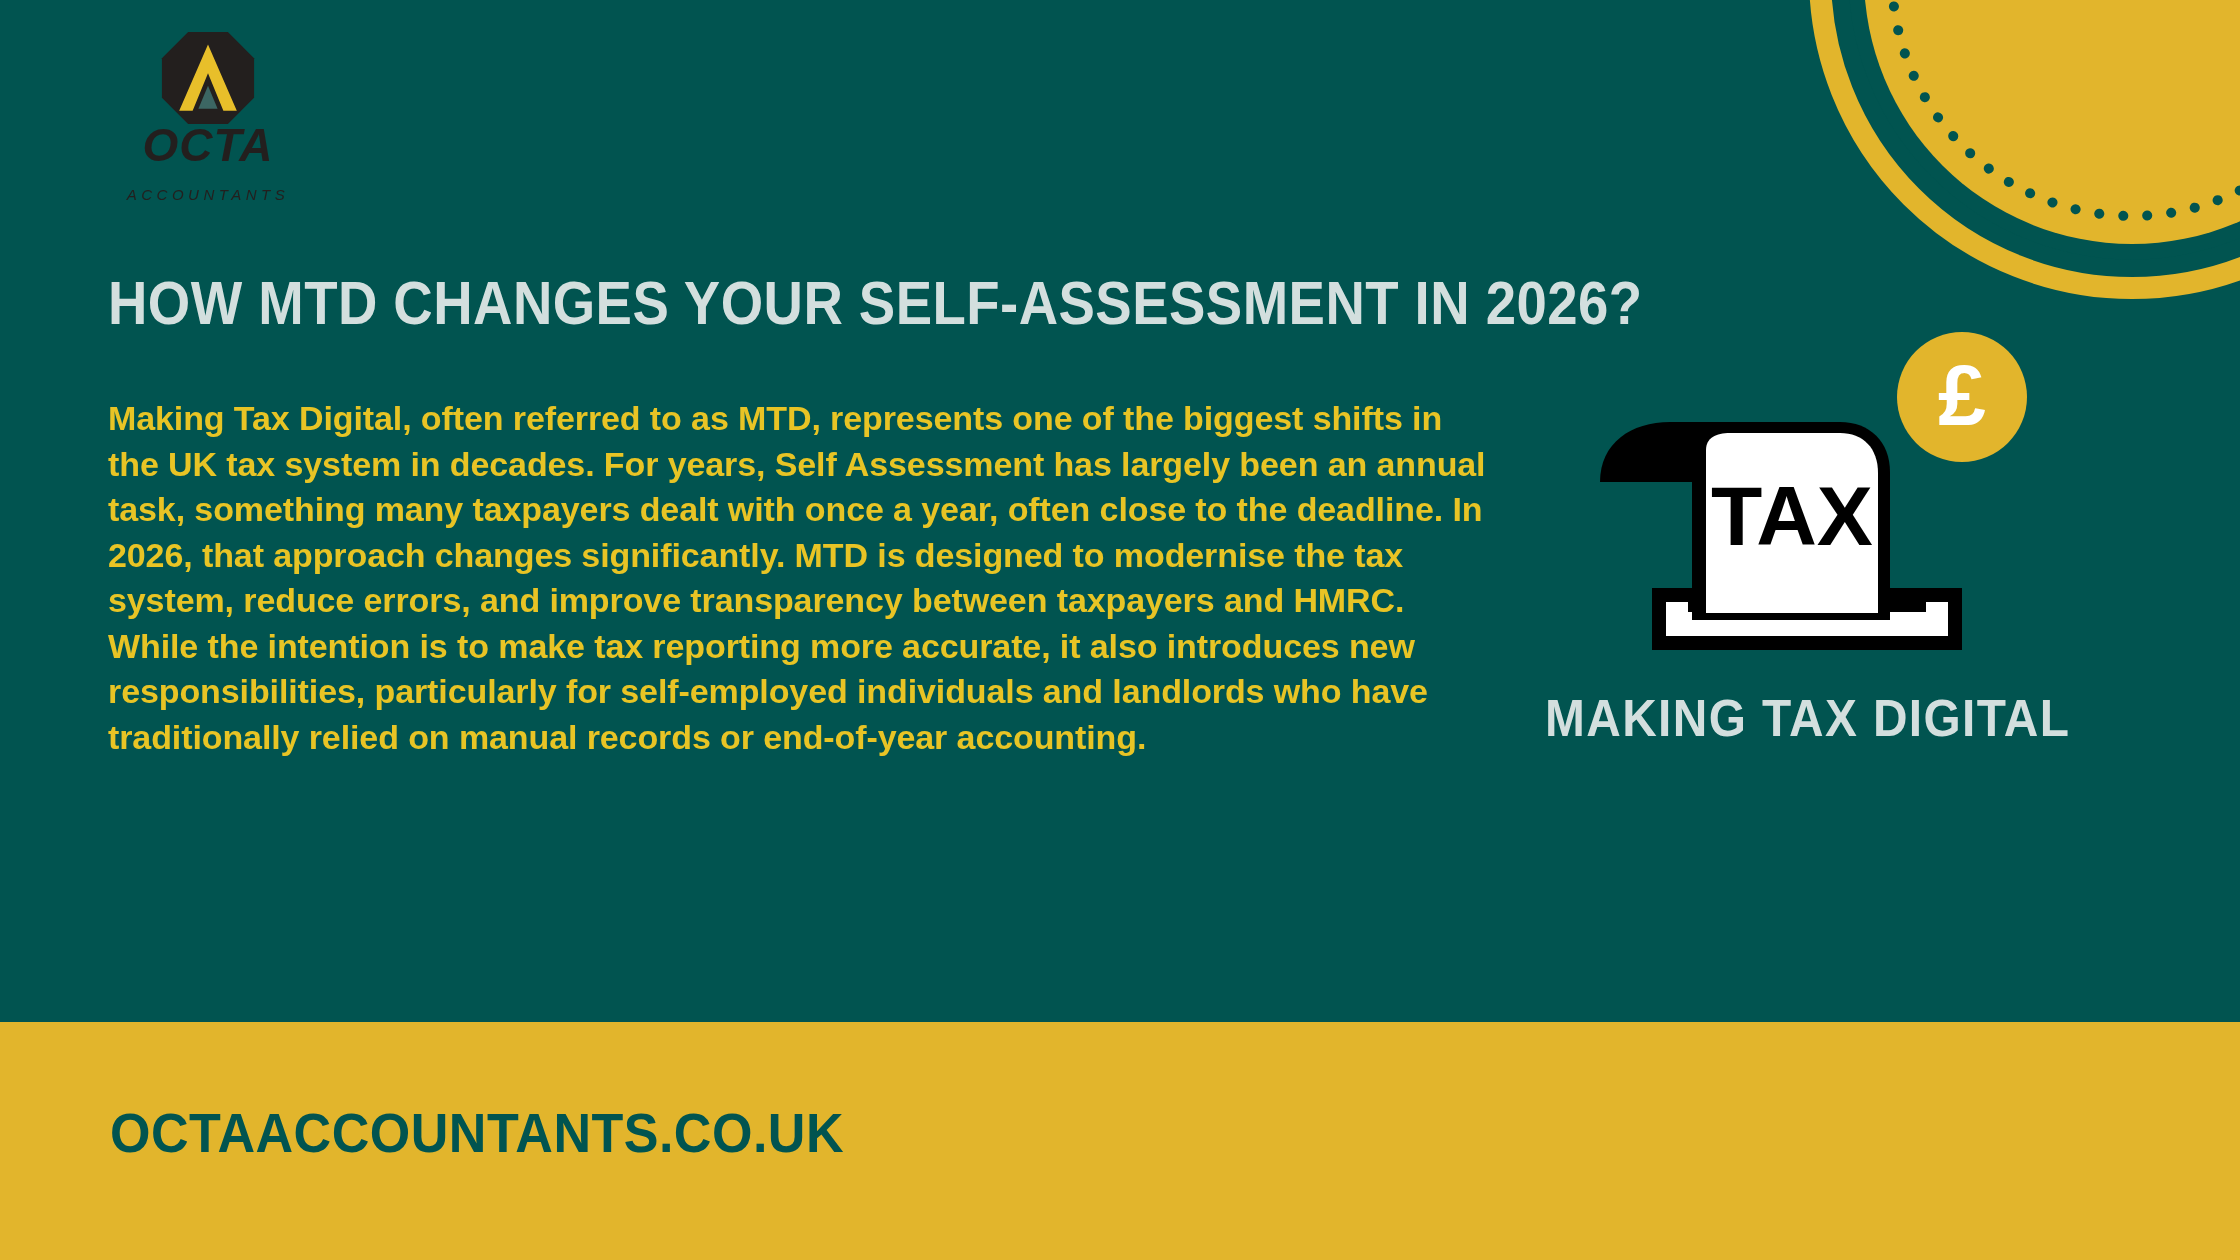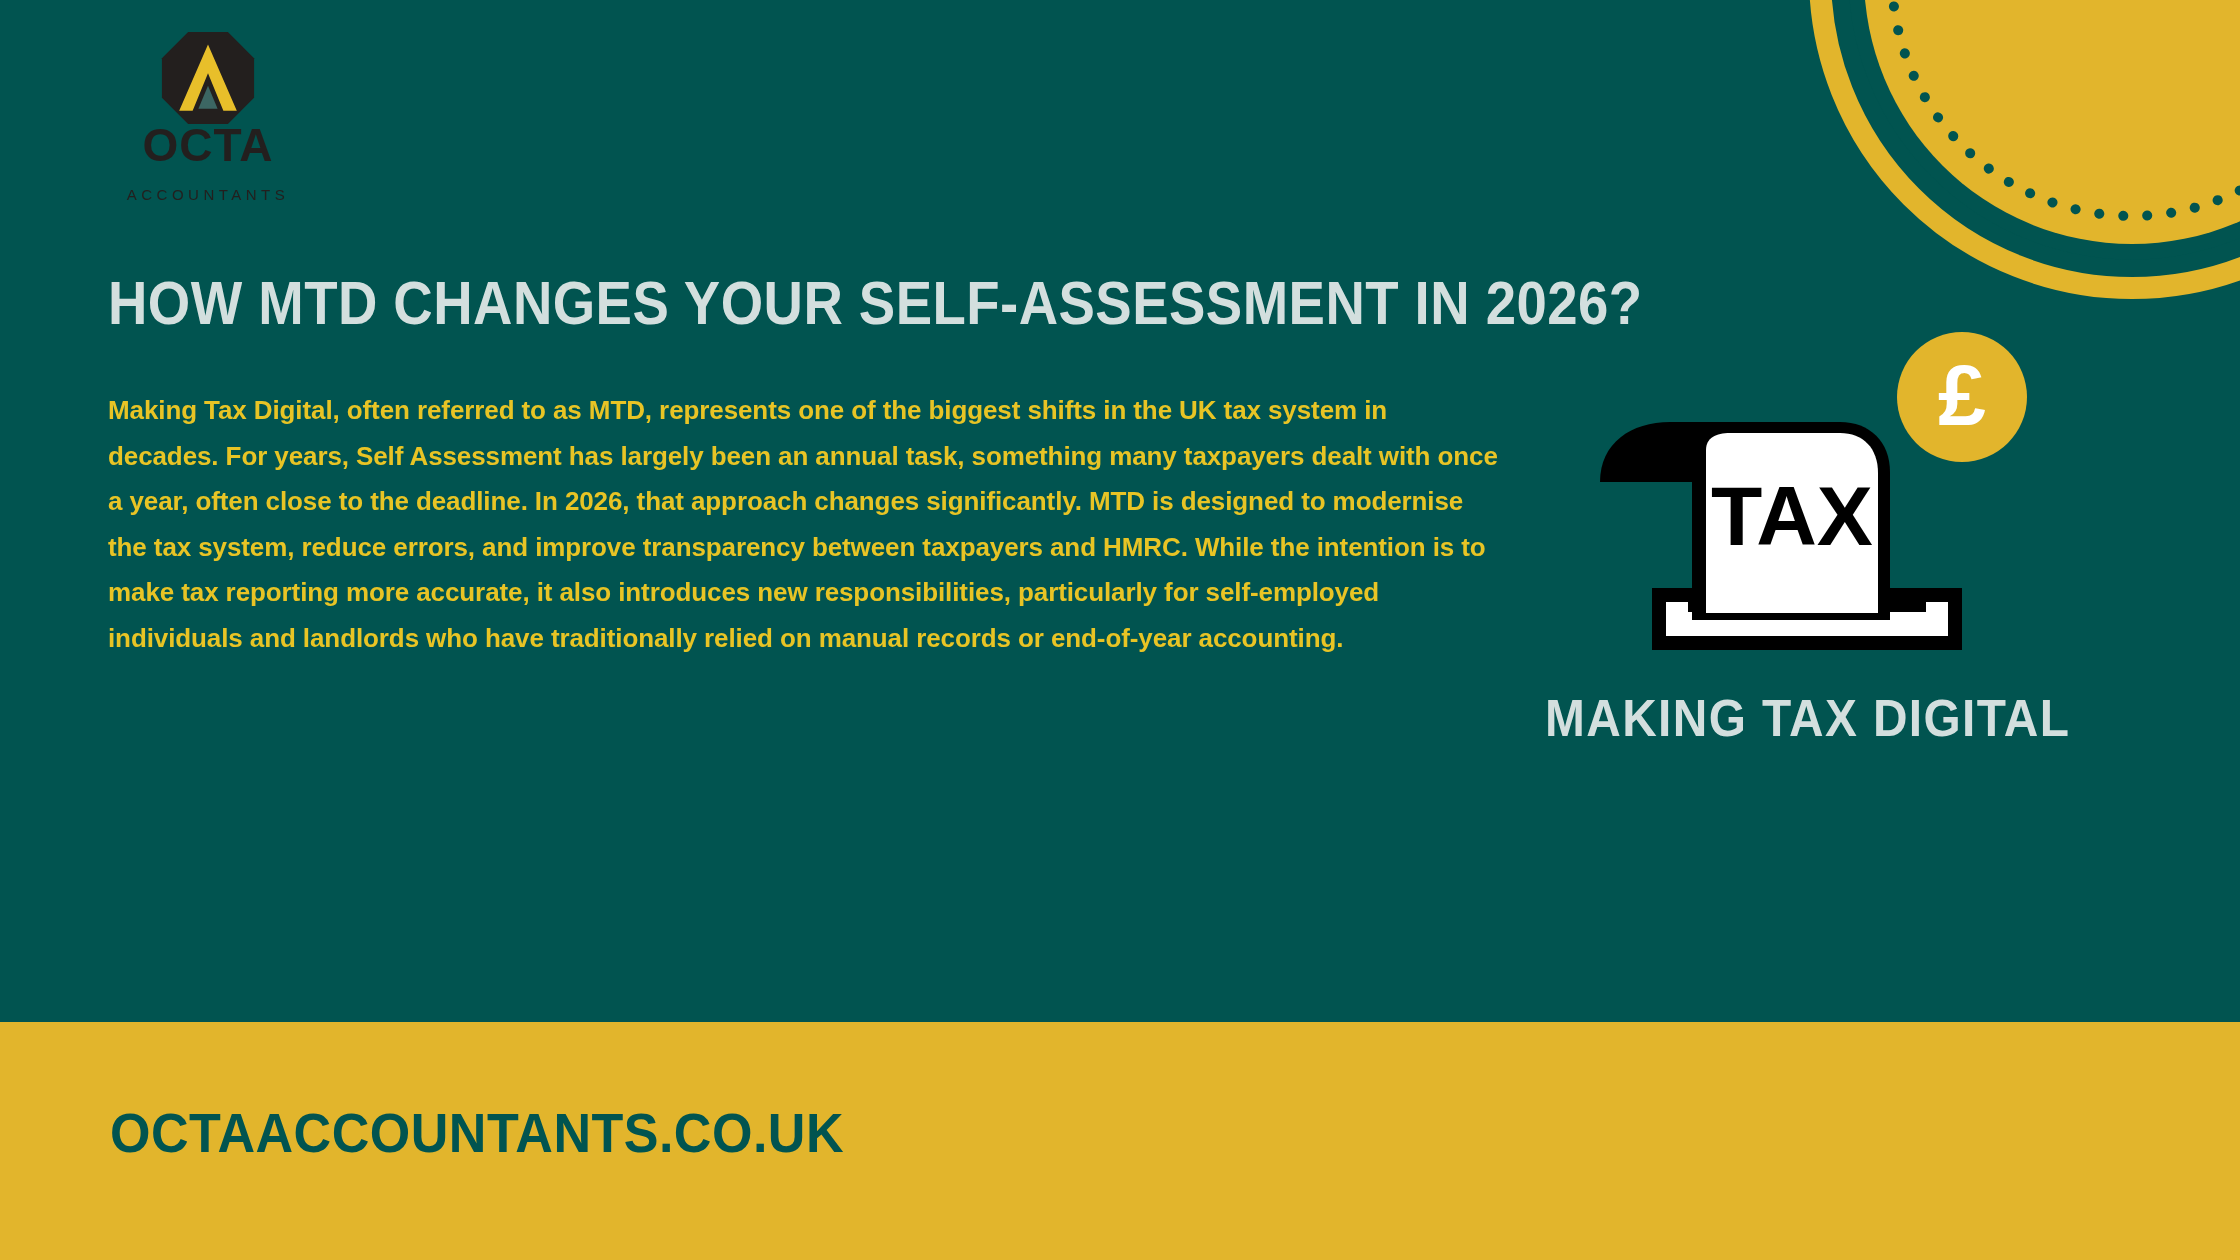--- a/index.html
+++ b/index.html
@@ -27,20 +27,21 @@
   }
 
   
   #logo-block {
     position: absolute;
     left: 118;
     top: 30px;
     left: 118px;
     width: 180px;
     text-align: center;
+    font-style: italic;
   }
   #logo-mark {
     width: 96px;
     height: 96px;
     margin: 0 auto;
     display: block;
   }
   #logo-wordmark {
     margin-top: -4px;
   }
@@ -82,21 +83,21 @@
 
   
   #body-copy {
     position: absolute;
     left: 108px;
     top: 362px;
     width: 1390px;
     color: #e8c425;
     font-family: "Liberation Sans", sans-serif;
     font-weight: bold;
-    font-size: 26px;
+    font-size: 34px;
     line-height: 45.5px;
     letter-spacing: -0.1px;
   }
 
   
   #illustration {
     position: absolute;
     left: 1540px;
     top: 330px;
     width: 560px;

